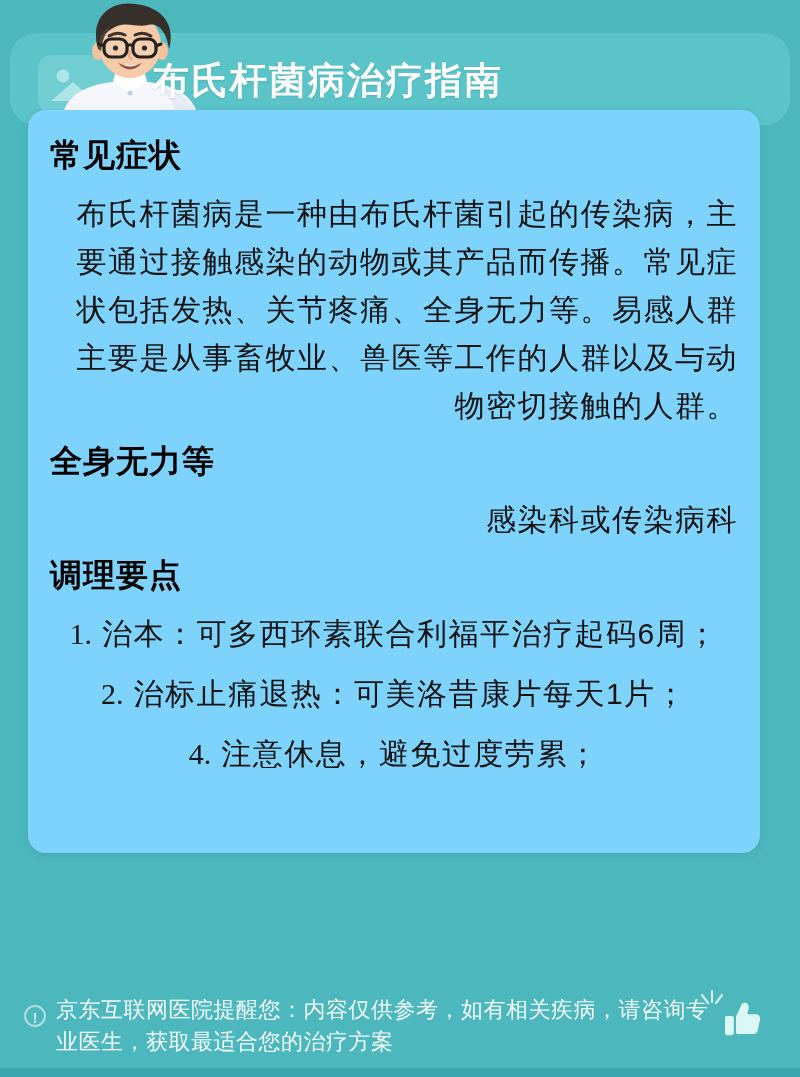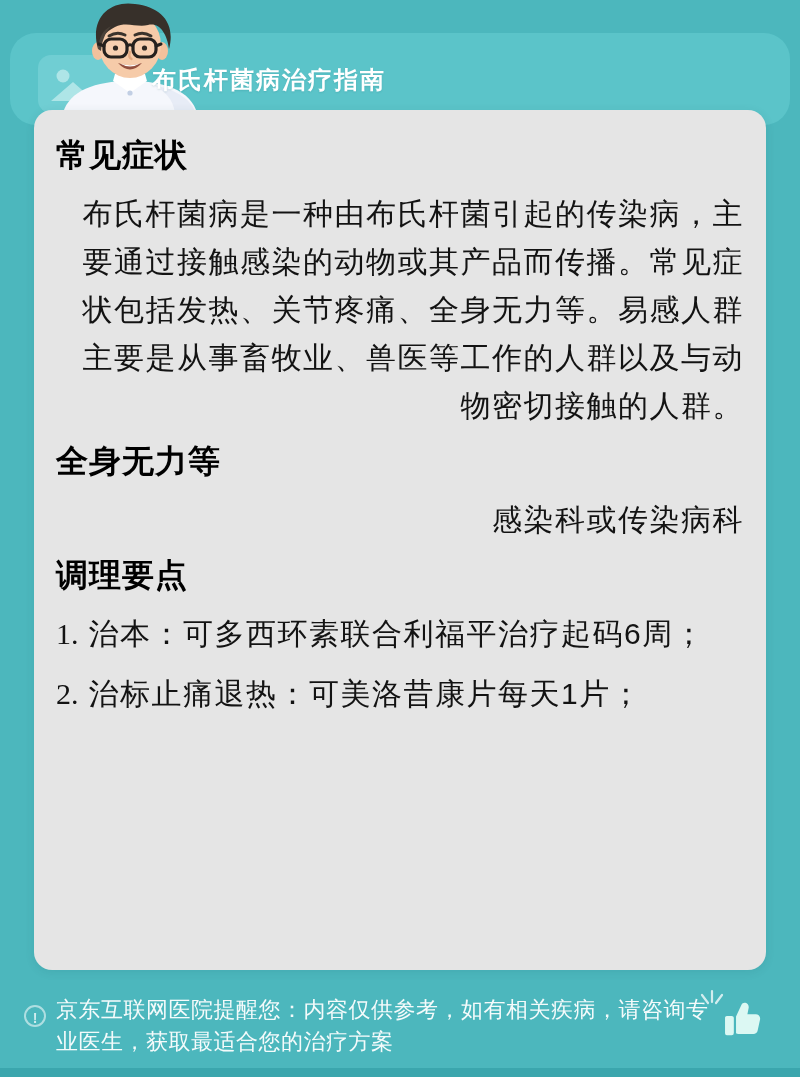--- a/index.html
+++ b/index.html
@@ -8,43 +8,43 @@
     background:#4cb7bd;
     font-family:"Liberation Sans","DejaVu Sans",sans-serif;
   }
   .band{
     position:absolute;left:10px;top:33px;width:780px;height:92px;
     background:#5bc4c9;border-radius:26px;
   }
   .photo-icon{position:absolute;left:38px;top:55px;width:84px;height:58px;}
   .avatar{position:absolute;left:55px;top:3px;width:150px;height:110px;}
   .title{
-    position:absolute;left:152px;top:64px;
-    font-size:24px;font-weight:700;color:#ffffff;letter-spacing:2px;
+    position:absolute;left:152px;top:56px;
+    font-size:37px;font-weight:700;color:#ffffff;letter-spacing:2px;
     text-shadow:0 1px 2px rgba(0,90,95,.15);
   }
   .card{
-    position:absolute;left:34px;top:110px;width:732px;height:860px;
-    background:#e5e5e5;border-radius:18px;box-sizing:border-box;
+    position:absolute;left:28px;top:110px;width:732px;height:743px;
+    background:#7dd3fc;border-radius:18px;box-sizing:border-box;
     padding:26px 22px 20px 22px;color:#141414;overflow:hidden;
     box-shadow:0 2px 10px rgba(0,70,75,.10);
   }
   .card > :first-child{margin-top:0;}
   .h{
     font-size:32px;line-height:38px;font-weight:700;color:#000;
     margin:0 0 16px 0;letter-spacing:1px;
   }
   .h-points{}
   .para{
     font-size:30px;line-height:48px;letter-spacing:1.5px;
     margin:8px 0 12px 0;color:#131313;text-align:right;
   }
   .item{
     font-size:30px;line-height:48px;letter-spacing:1.5px;
-    margin:12px 0 10px 0;color:#131313;
+    margin:12px 0 10px 0;color:#131313;text-align:center;
   }
   .item .num{
     font-family:"Liberation Serif","DejaVu Serif",serif;
     letter-spacing:0;margin-right:10px;
   }
   .footer{
     position:absolute;left:24px;top:994px;width:700px;
     display:flex;align-items:flex-start;color:rgba(255,255,255,.94);
   }
   .info-icon{
@@ -121,20 +121,21 @@
   <div class="h">常见症状</div>
   <p class="para">布氏杆菌病是一种由布氏杆菌引起的传染病，主要通过接触感染的动物或其产品而传播。常见症状包括发热、关节疼痛、全身无力等。易感人群主要是从事畜牧业、兽医等工作的人群以及与动物密切接触的人群。</p>
 
   <div class="h">全身无力等</div>
   <p class="para">感染科或传染病科</p>
 
   <div class="h h-points">调理要点</div>
 
   <p class="item"><span class="num">1.</span><span>治本：可多西环素联合利福平治疗起码6周；</span></p>
   <p class="item"><span class="num">2.</span><span>治标止痛退热：可美洛昔康片每天1片；</span></p>
+  <p class="item"><span class="num">4.</span><span>注意休息，避免过度劳累；</span></p>
 </div>
 
 <div class="footer">
   <span class="info-icon">!</span>
   <div class="footer-text">京东互联网医院提醒您：内容仅供参考，如有相关疾病，请咨询专业医生，获取最适合您的治疗方案</div>
 </div>
 
 <div class="sparkle">
   <svg width="28" height="22" viewBox="0 0 28 22" xmlns="http://www.w3.org/2000/svg">
     <path d="M4,6 L10,14 M14,2 L14,13 M24,6 L18,14" stroke="rgba(255,255,255,0.75)" stroke-width="2.2" stroke-linecap="round" fill="none"></path>

